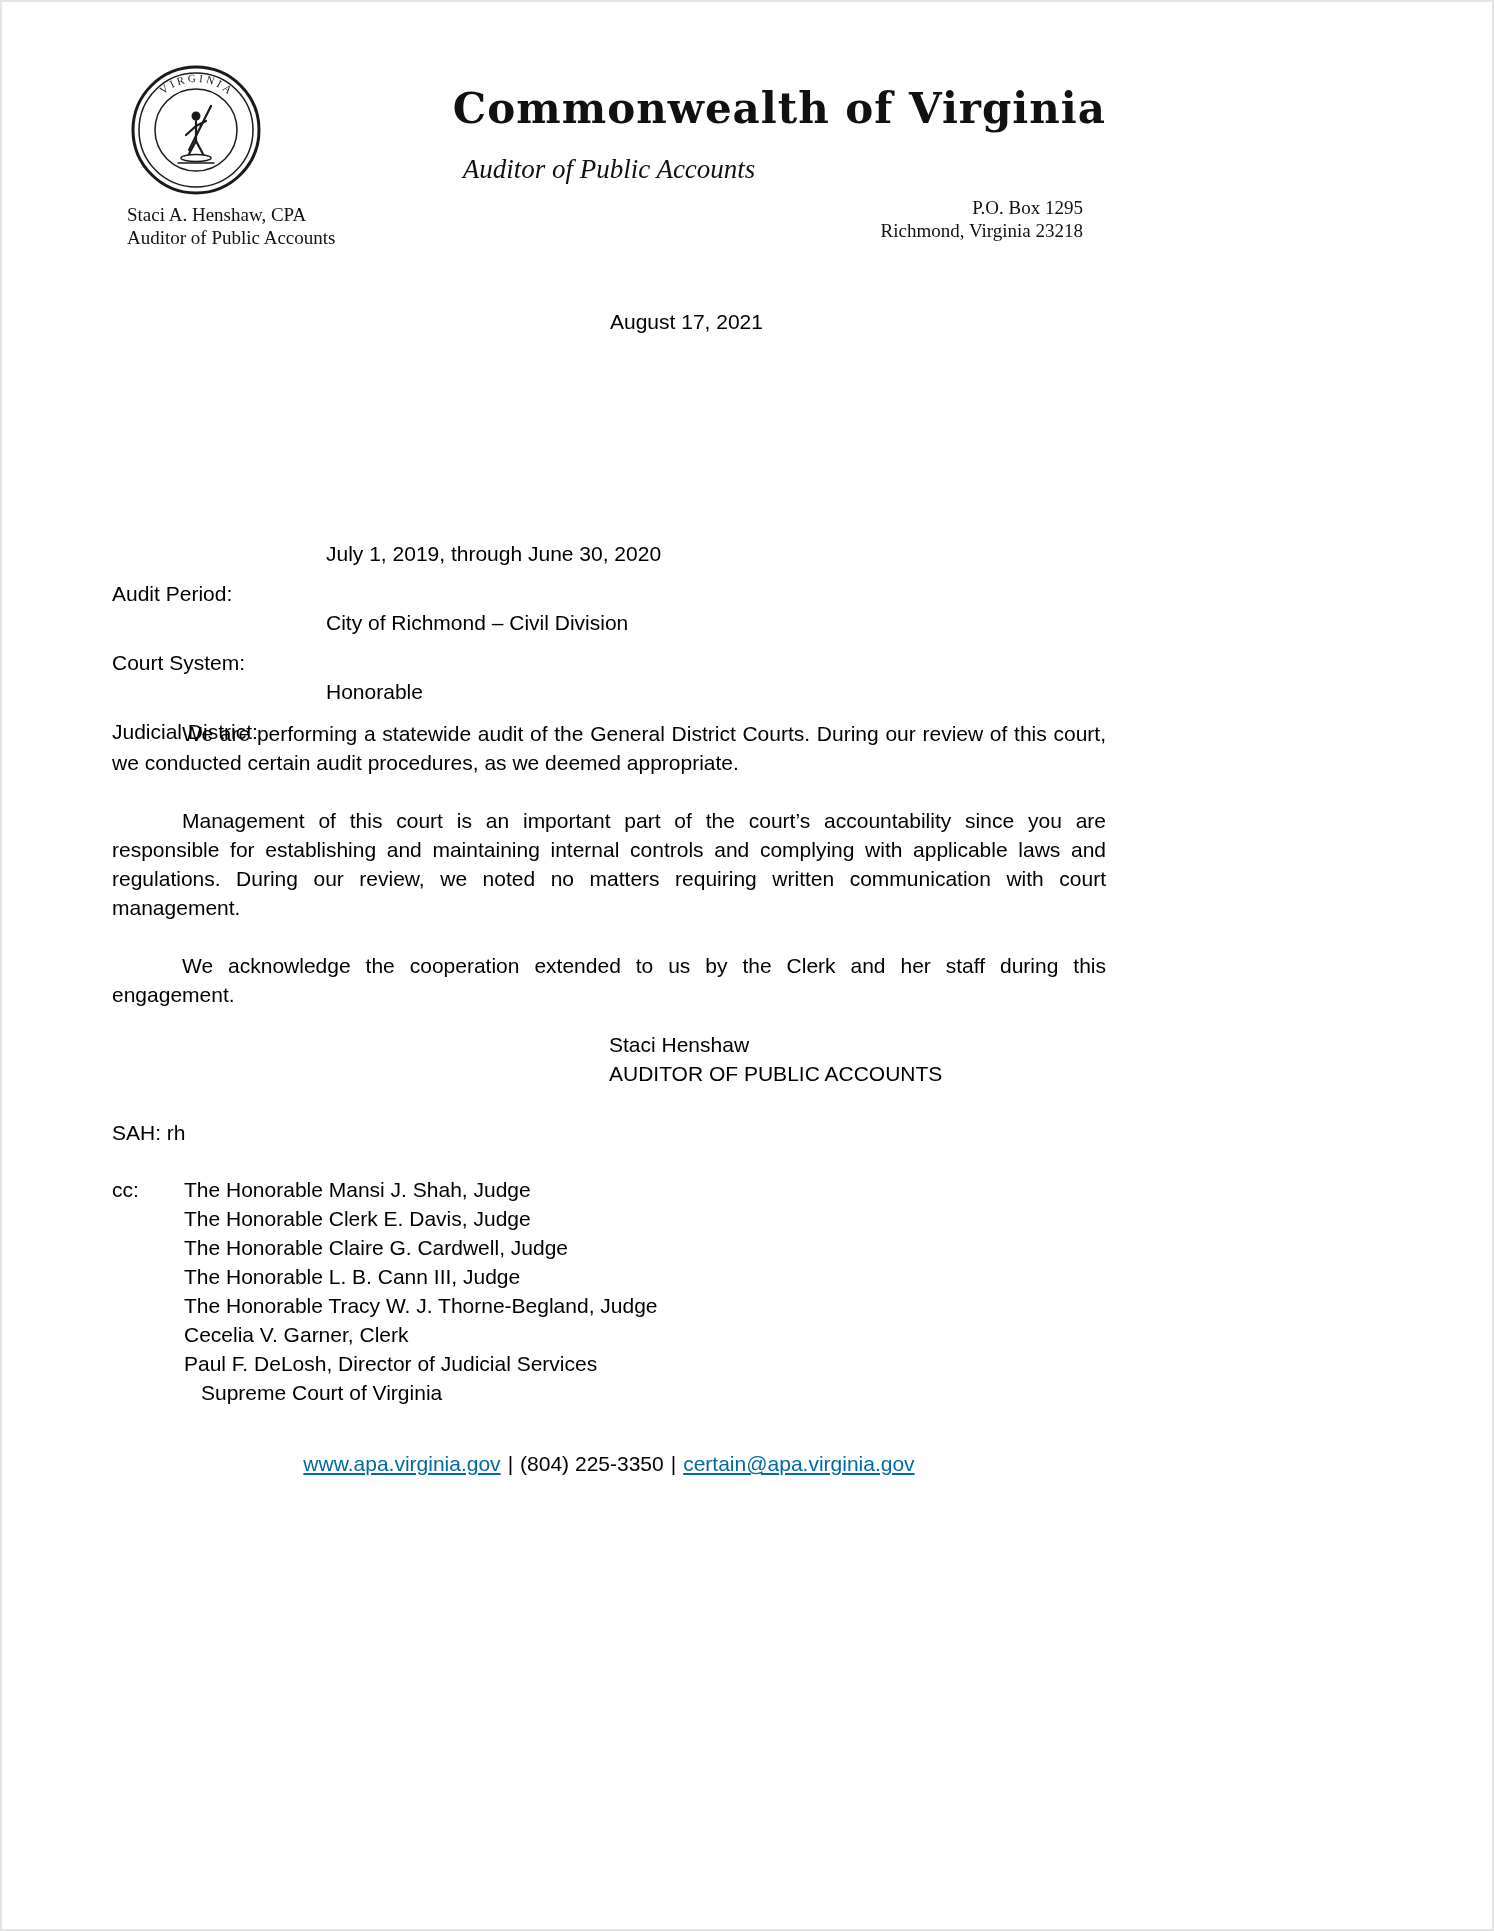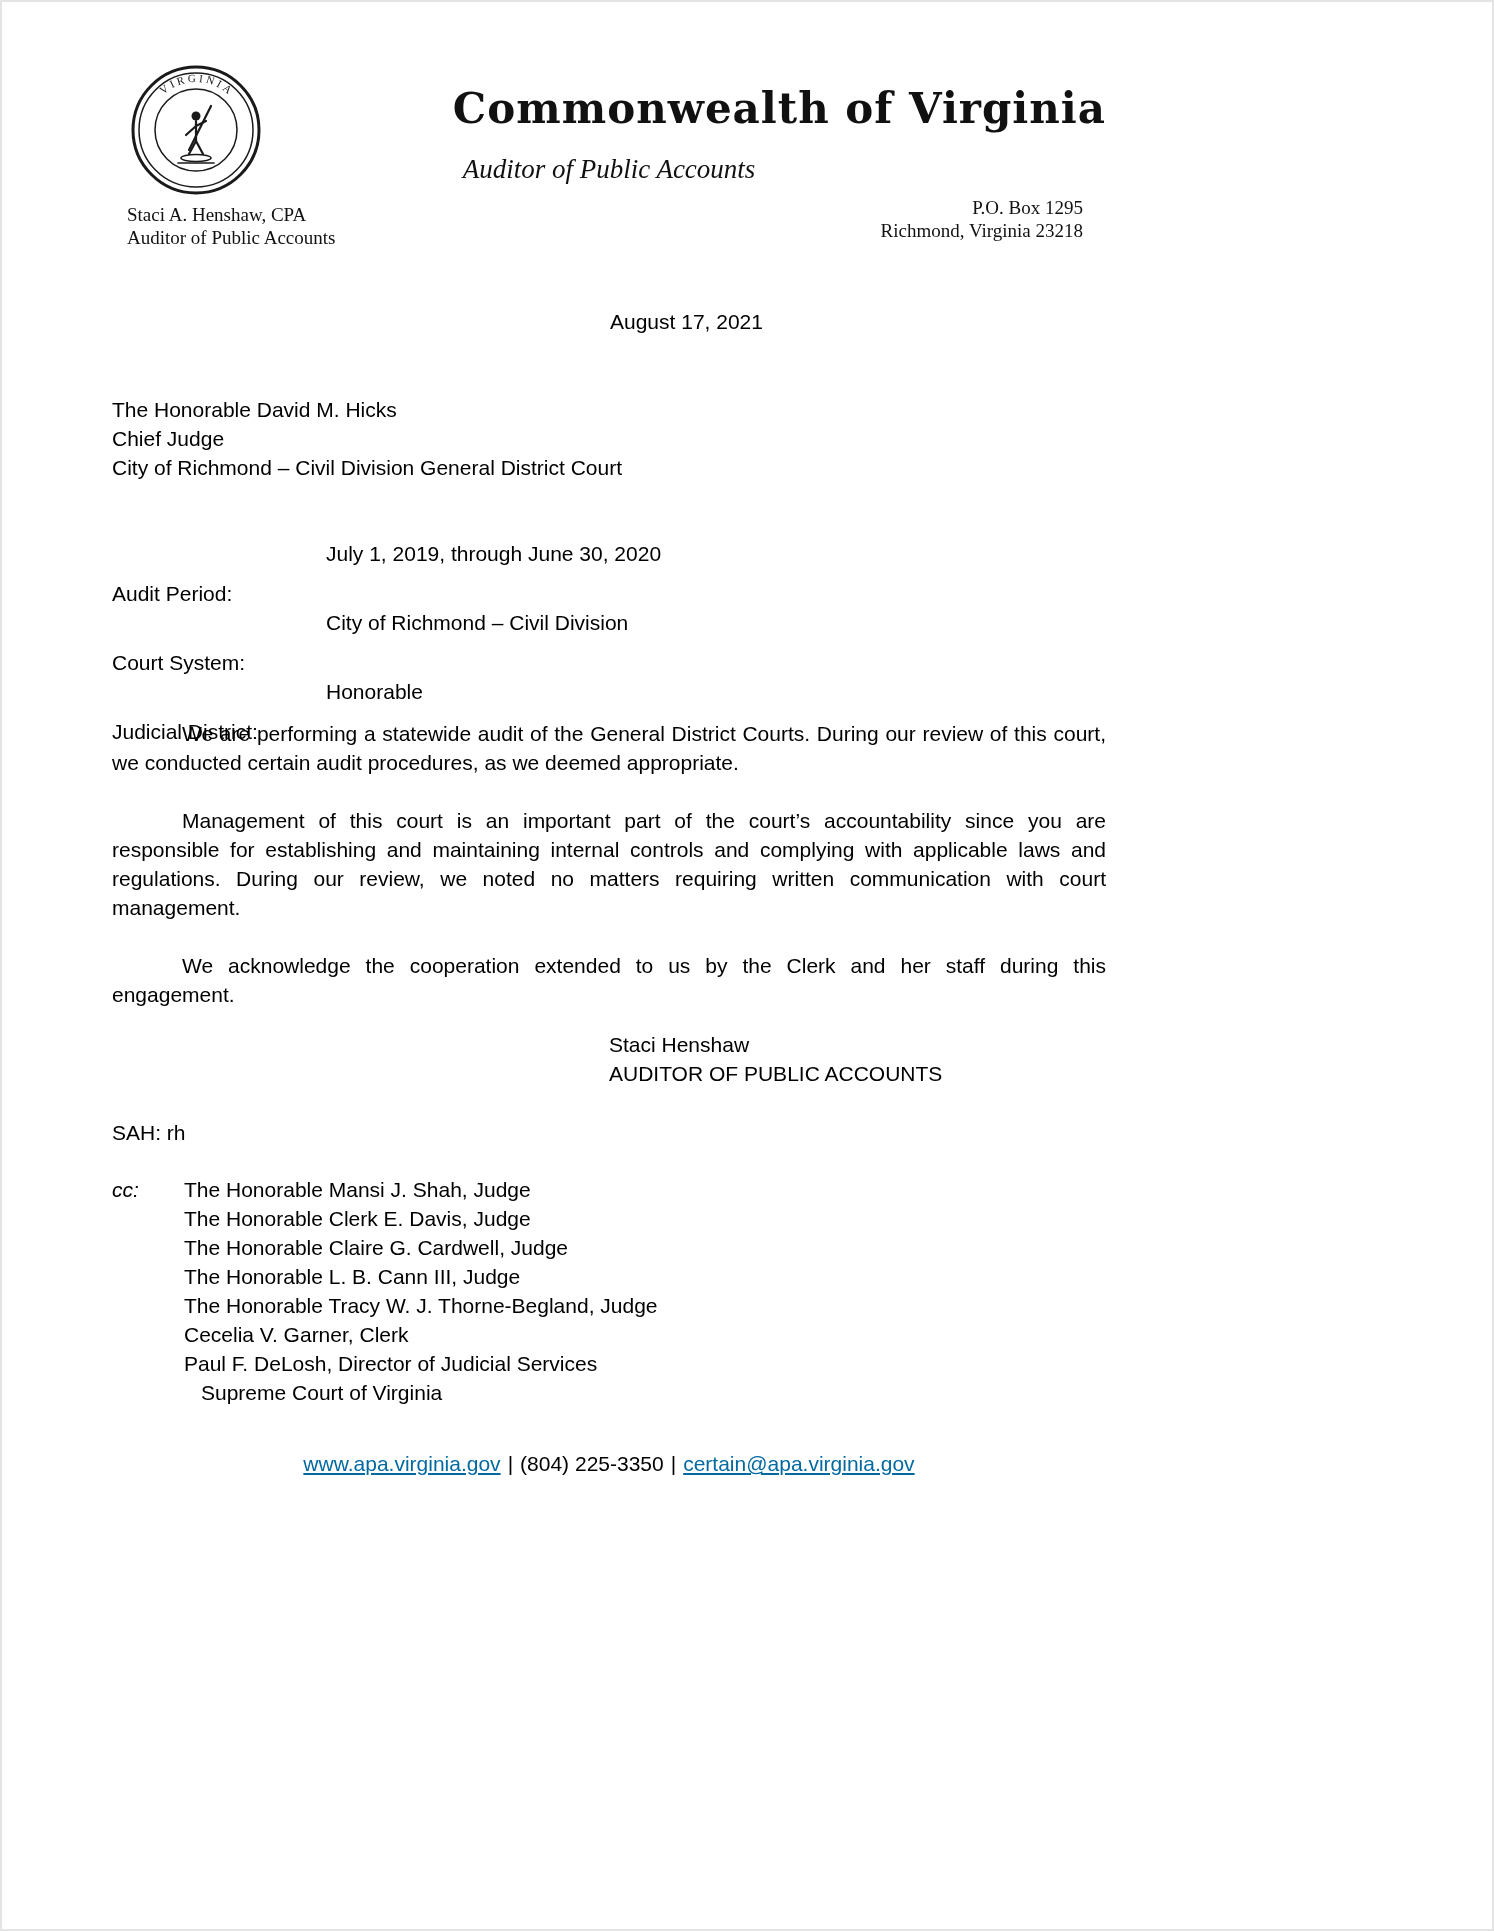--- a/index.html
+++ b/index.html
@@ -47,21 +47,21 @@
   .meta-label { flex: 0 0 214px; width: 214px; margin-top: 40px; }
 
   .paragraphs { top: 681px; }
   .para { text-align: justify; text-indent: 70px; margin-top: 36px; }
   .para + .para { margin-top: 29px; }
 
   .signature { position: absolute; left: 607px; top: 1028px; }
   .ref { position: absolute; left: 110px; top: 1116px; }
 
   .cc-block { top: 1173px; display: flex; }
-  .cc-label { flex: 0 0 72px; width: 72px; font-style: italic; }
+  .cc-label { flex: 0 0 72px; width: 72px; }
   .cc-indent { padding-left: 17px; }
 
   .footer { top: 1447px; text-align: center; }
   .footer a { color: #0369a1; text-decoration: underline; cursor: pointer; }
   .sep { margin: 0 7px; }
 </style>
 </head>
 <body>
 
 <div class="page">
@@ -97,25 +97,20 @@
     <div>Auditor of Public Accounts</div>
   </div>
 
   <div class="lh-right">
     <div>P.O. Box 1295</div>
     <div>Richmond, Virginia 23218</div>
   </div>
 
   <div class="date body-text">August 17, 2021</div>
 
-  <div class="col recipient body-text">
-    <div>The Honorable David M. Hicks</div>
-    <div>Chief Judge</div>
-    <div>City of Richmond – Civil Division General District Court</div>
-  </div>
 
   <div class="col meta body-text">
     <div class="meta-row">
       <div class="meta-label">Audit Period:</div>
       <div class="meta-value">July 1, 2019, through June 30, 2020</div>
     </div>
     <div class="meta-row">
       <div class="meta-label">Court System:</div>
       <div class="meta-value">City of Richmond – Civil Division</div>
     </div>

